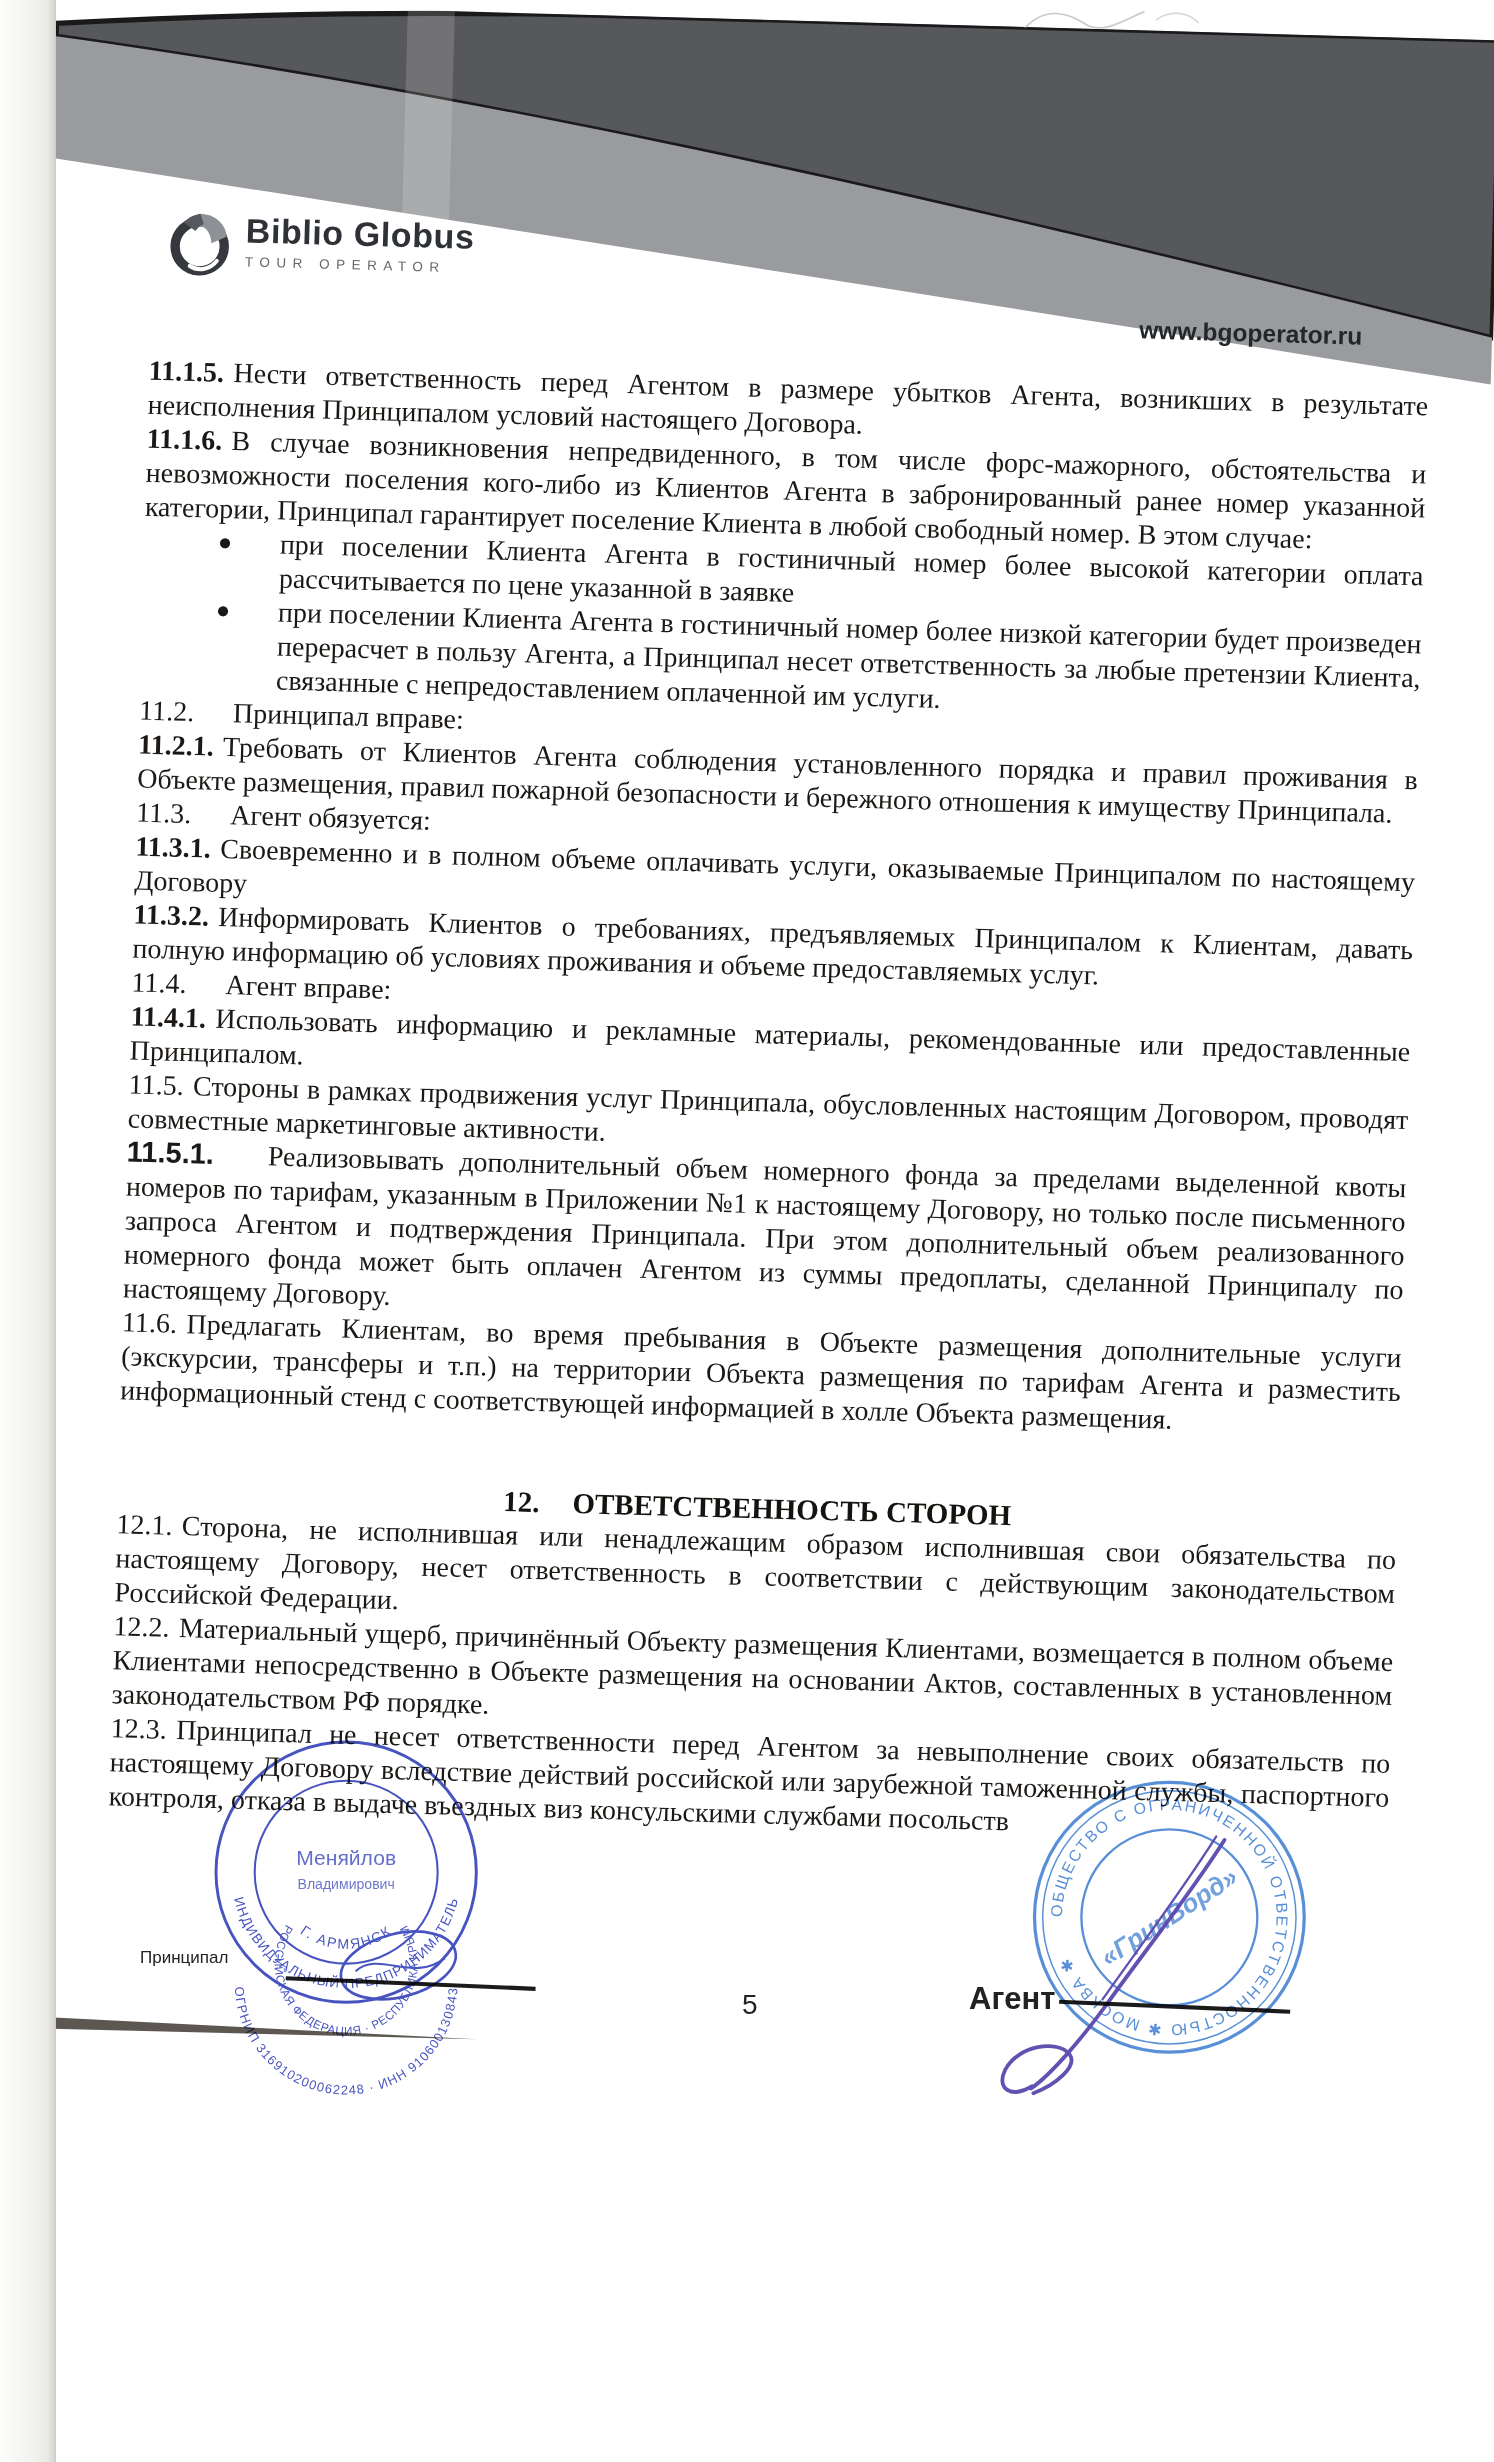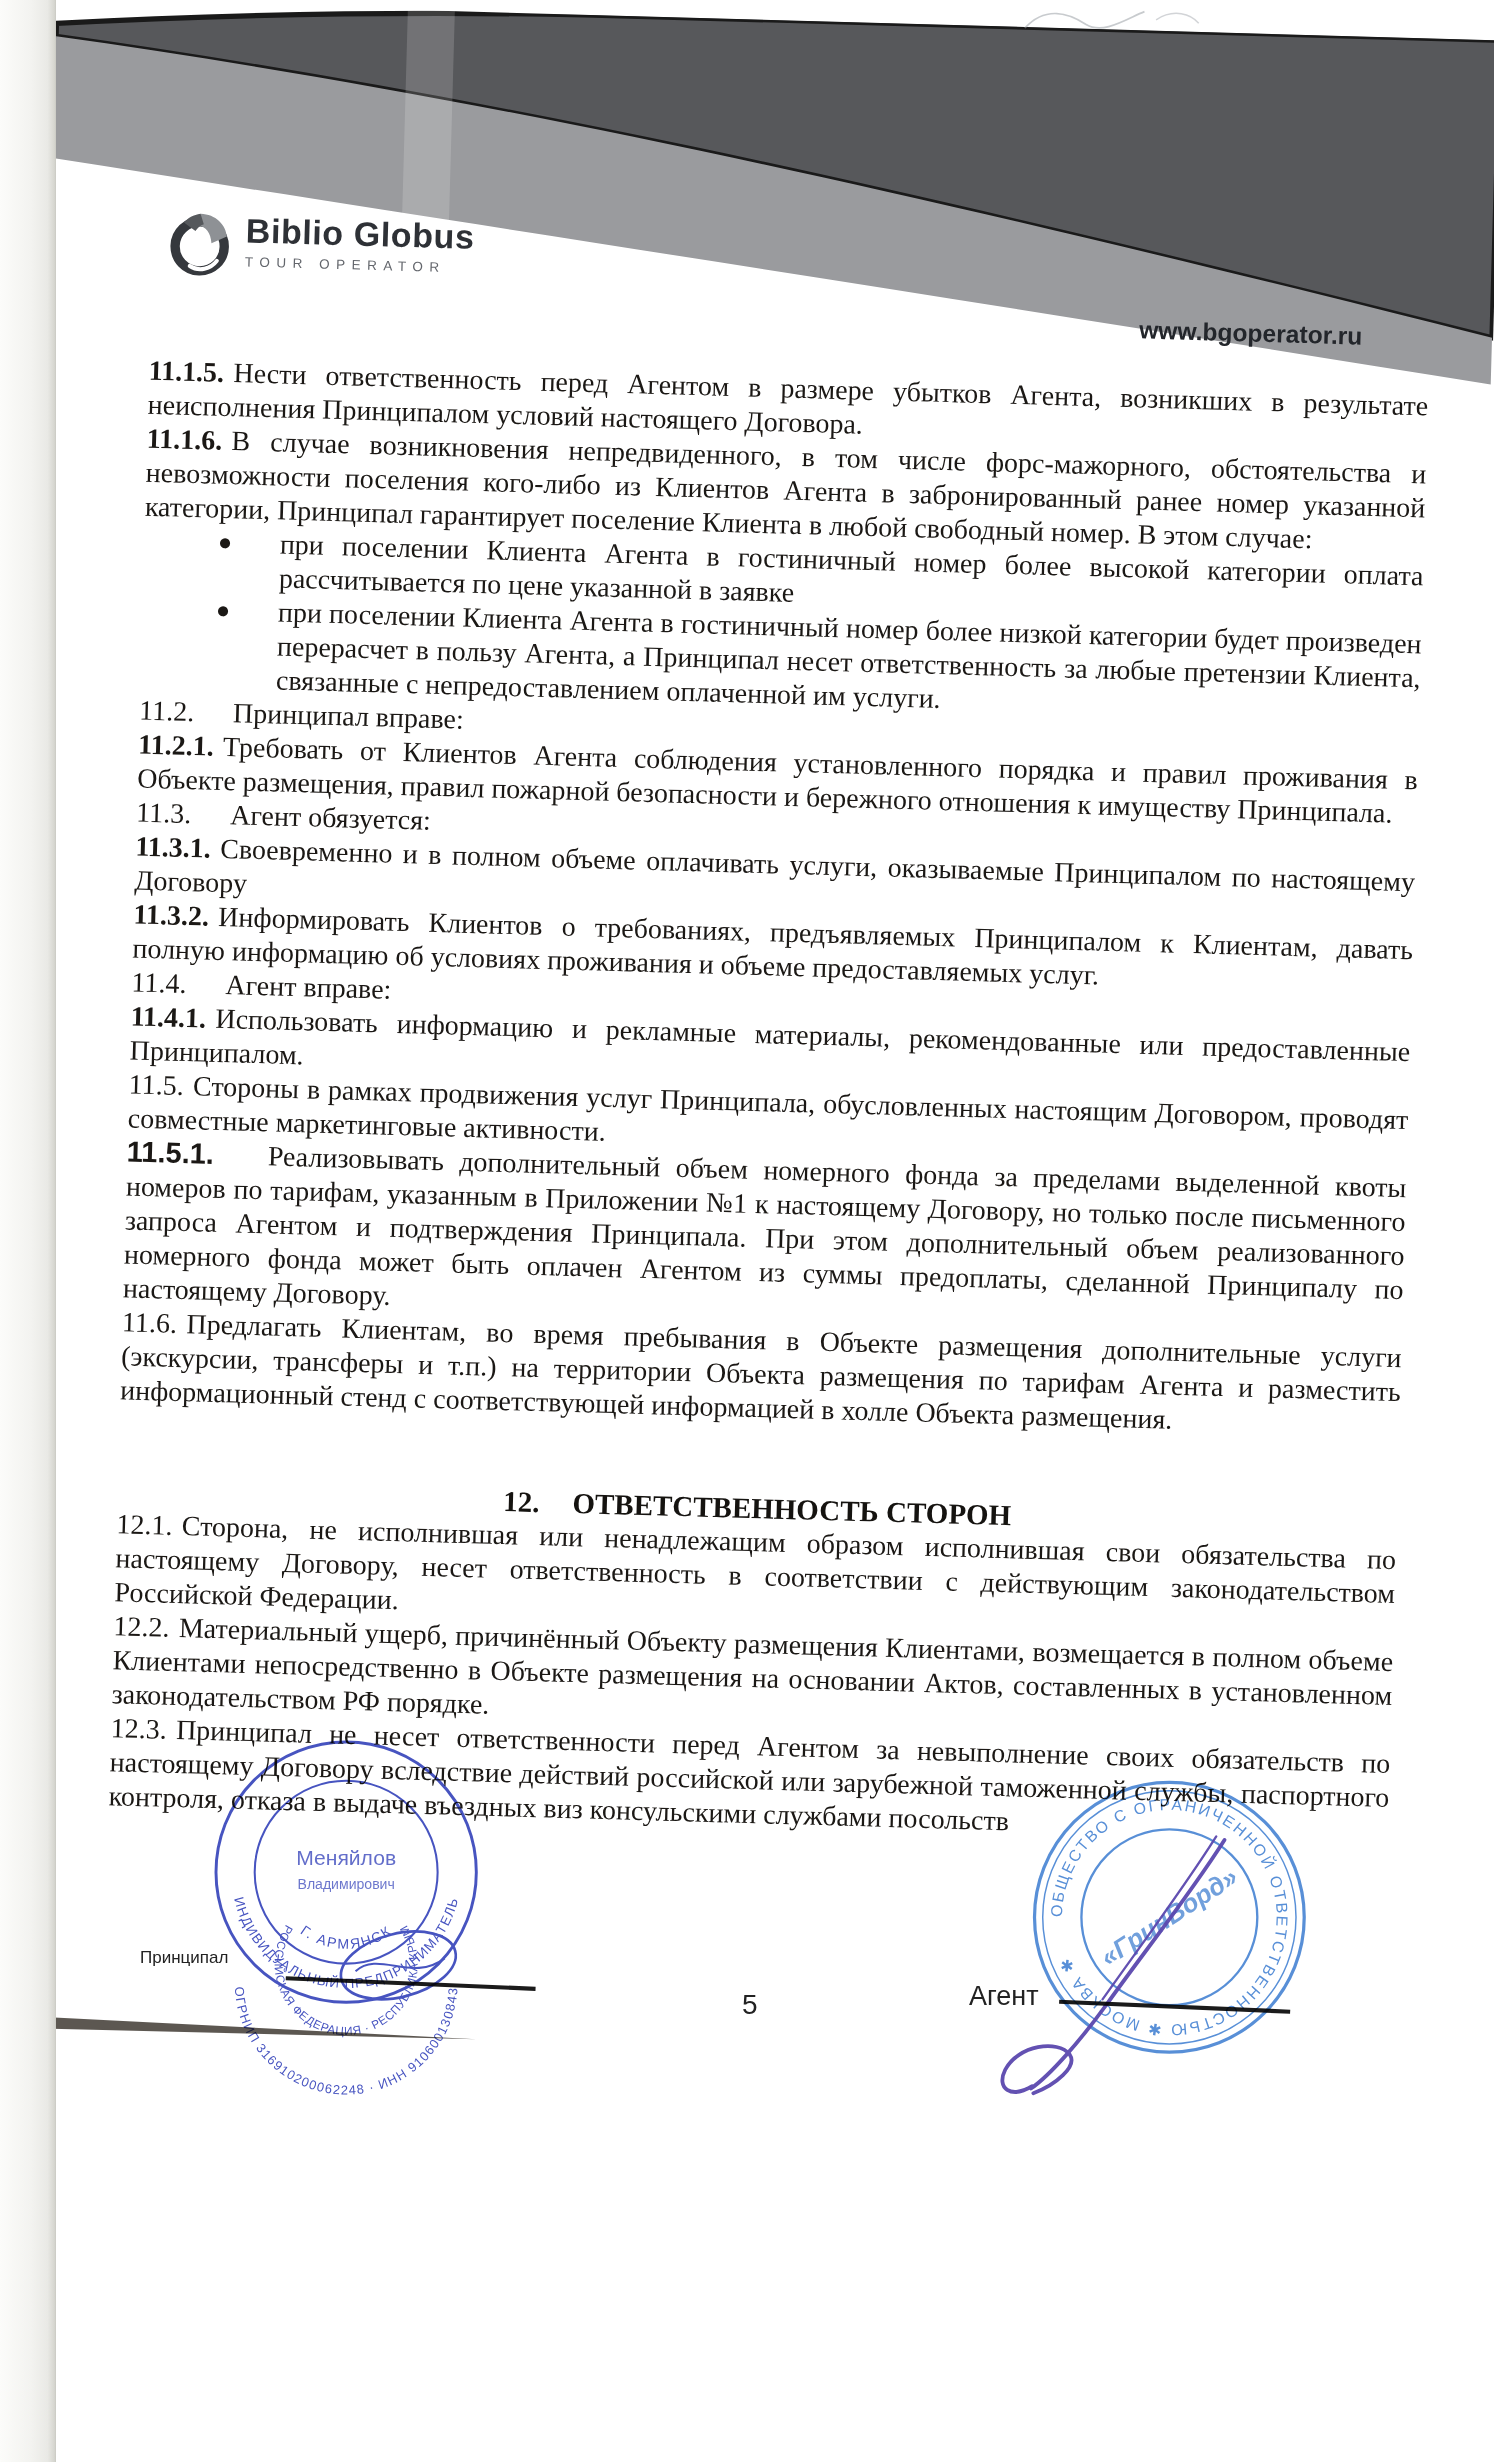--- a/index.html
+++ b/index.html
@@ -26,21 +26,21 @@
   .para .num.b{font-weight:700;}
   .para .num.tab{margin-right:39px;}
   .para .num.big{font:700 29px "Liberation Sans",sans-serif;margin-right:54px;}
   .para.bullet{position:relative;padding-left:136px;}
   .para.bullet .dot{position:absolute;left:74px;top:-1.2px;font-size:23.5px;}
   .heading{margin:66px 0 0 0;text-align:center;font-weight:700;font-size:29px;line-height:34px;color:#151310;}
   .heading .hnum{margin-right:33px;}
   
   .footer-item{position:absolute;font-family:"Liberation Sans",sans-serif;color:#222;z-index:3;}
   .lbl-principal{left:140px;top:1948px;font-size:17px;}
-  .lbl-agent{left:969px;top:1981px;font-size:27px;}
+  .lbl-agent{left:969px;top:1981px;font-size:31px;font-weight:bold;}
   .page-num{left:742px;top:1989px;font-size:28px;font-family:"Liberation Sans",sans-serif;}
   .lines-svg,.stamps-svg,.scribble-svg{position:absolute;left:0;top:0;z-index:4;pointer-events:none;}
   .stamps-svg{z-index:6;mix-blend-mode:multiply;}
 </style>
 </head>
 <body>
 
 <div class="screen">
 
   <div class="tilt">

